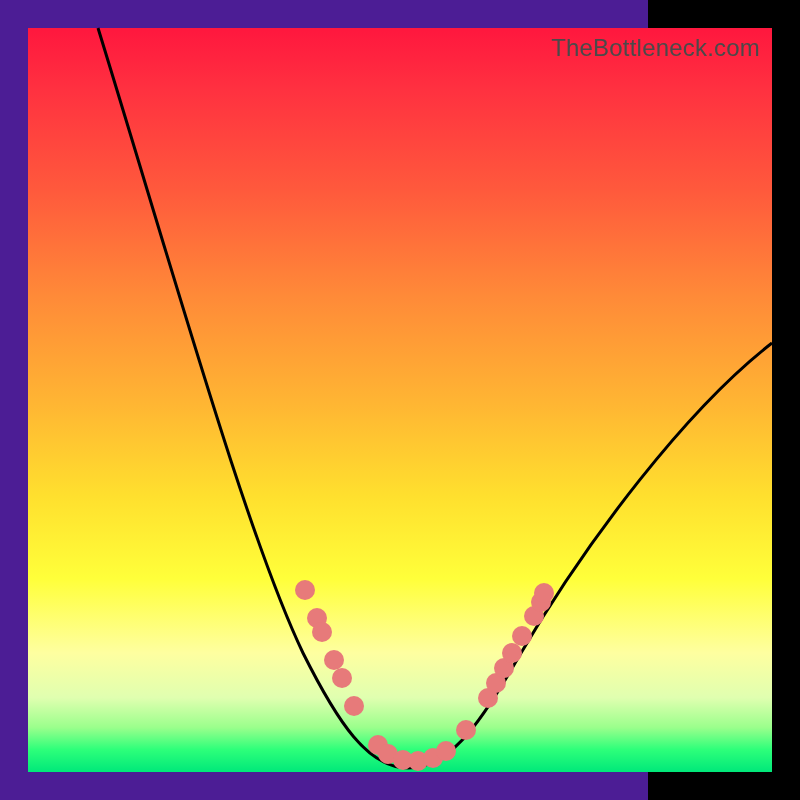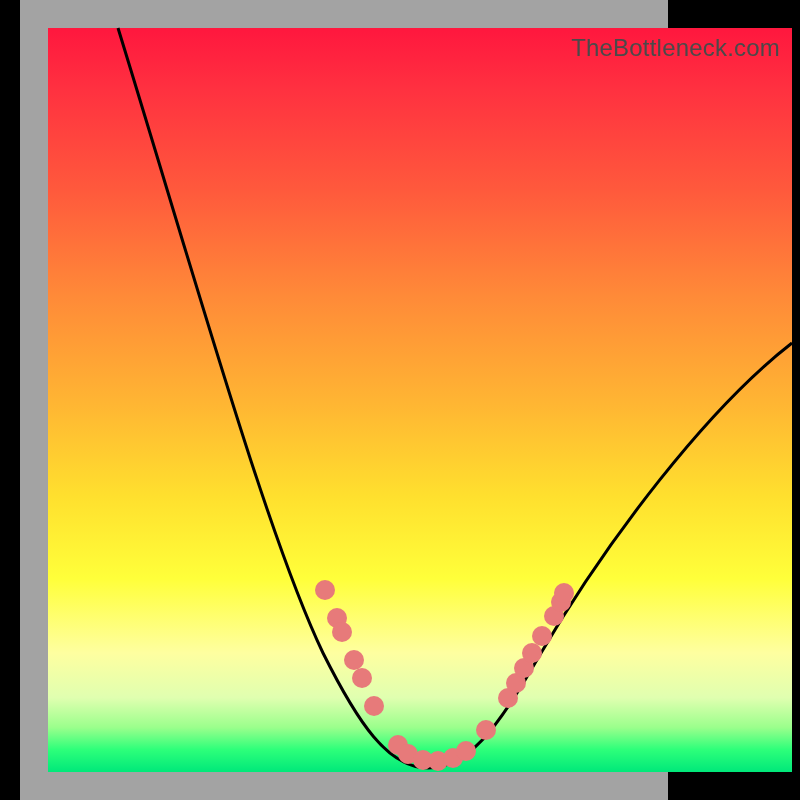--- a/index.html
+++ b/index.html
@@ -10,22 +10,21 @@
     background: #000;
     overflow: hidden;
     font-family: Arial, Helvetica, sans-serif;
   }
   .frame {
     position: absolute;
     left: 0;
     top: 0;
     width: 648px;
     height: 800px;
-    background: #a3a3a3;
-    margin-left: 20px;
+    background: #4c1d95;
   }
   .plot {
     position: absolute;
     left: 28px;
     top: 28px;
     width: 744px;
     height: 744px;
     
     background: linear-gradient(to bottom,
       #ff173e 0%,

